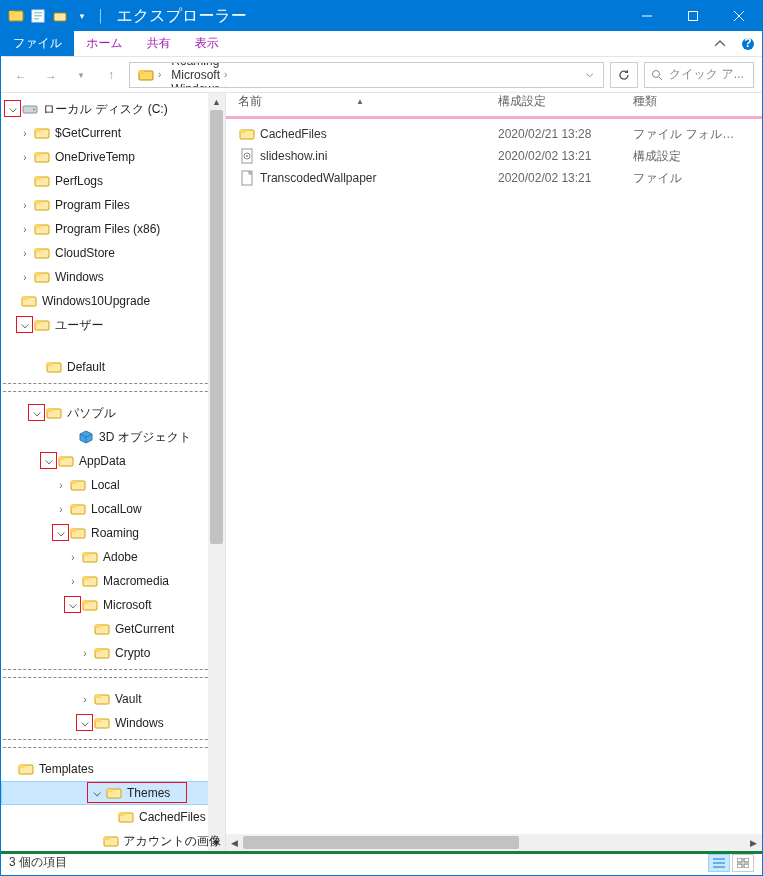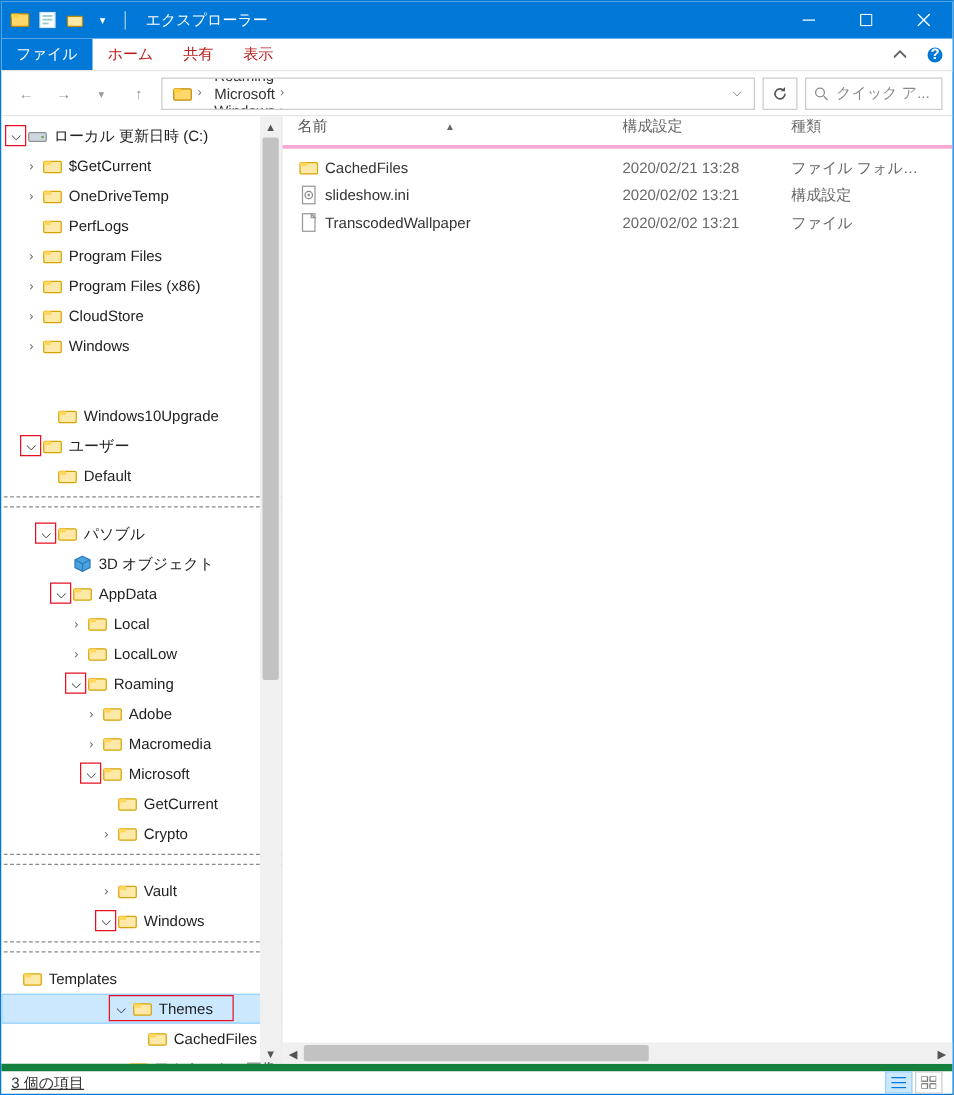--- a/index.html
+++ b/index.html
@@ -2,26 +2,26 @@
 <html><head>
 <meta charset="utf-8">
 <style>
   * { box-sizing: border-box; font-family: "Yu Gothic UI", "Meiryo UI", "Segoe UI", sans-serif; font-size: 12px; }
   body { margin: 0; background: #fff; width: 763px; height: 876px; border: 1px solid #0078d7; display: flex; flex-direction: column; overflow: hidden; }
   
   .titlebar { background: #0078d7; height: 30px; display: flex; align-items: center; color: #fff; }
   .titlebar .qat { display: flex; align-items: center; gap: 4px; padding: 0 6px; }
   .qat-icon { width: 18px; height: 18px; display: inline-flex; align-items: center; justify-content: center; }
   .titlebar .sep { color: #fff; opacity: .7; margin: 0 2px; }
-  .titlebar .title { margin-left: 6px; font-size: 12px; }
+  .titlebar .title { margin-left: 6px; font-size: 16px; }
   .titlebar .winbtns { margin-left: auto; display: flex; }
   .winbtn { width: 46px; height: 30px; display: flex; align-items: center; justify-content: center; }
   
   .ribbon { background: #fff; height: 26px; display: flex; align-items: stretch; border-bottom: 1px solid #e5e5e5; }
-  .tab { padding: 0 12px; display: flex; align-items: center; color: #b91c1c; }
+  .tab { padding: 0 12px; display: flex; align-items: center; color: #a21caf; }
   .tab.file { background: #0078d7; color: #fff; }
   .ribbon .spacer { flex: 1; }
   .ribbon .collapse, .ribbon .help { width: 28px; display: flex; align-items: center; justify-content: center; color: #0078d7; }
   
   .navrow { height: 36px; display: flex; align-items: center; gap: 6px; padding: 0 8px; border-bottom: 1px solid #e5e5e5; }
   .navbtn { width: 24px; height: 24px; display: flex; align-items: center; justify-content: center; color: #999; }
   .addressbar { flex: 1; height: 26px; border: 1px solid #ccc; display: flex; align-items: center; padding: 0 4px; gap: 2px; overflow: hidden; }
   .addressbar .crumb { display: flex; align-items: center; gap: 4px; padding: 0 4px; white-space: nowrap; color: #333; }
   .addressbar .chev { color: #777; font-size: 10px; }
   .addressbar .dropdown { margin-left: auto; color: #555; padding: 0 6px; }
@@ -60,21 +60,21 @@
   .list .lrow .c { padding: 0 6px; overflow: hidden; text-overflow: ellipsis; white-space: nowrap; color: #333; }
   .list .lrow .ic { width: 18px; height: 18px; display: inline-flex; align-items: center; justify-content: center; margin-right: 4px; }
   .col-name { width: 260px; display: flex; align-items: center; }
   .col-date { width: 135px; color: #666 !important; }
   .col-type { width: 120px; color: #666 !important; }
   .list .hscroll { position: absolute; left: 0; right: 0; bottom: 0; height: 17px; background: #f0f0f0; display: flex; align-items: center; }
   .list .hscroll .arrow { width: 17px; height: 100%; display: flex; align-items: center; justify-content: center; color: #555; font-size: 9px; }
   .list .hscroll .track { flex: 1; height: 100%; position: relative; }
   .list .hscroll .thumb { position: absolute; top: 2px; bottom: 2px; left: 0; width: 55%; background: #c2c2c2; border-radius: 2px; }
   
-  .status { height: 24px; border-top: 6px solid #15803d; display: flex; align-items: flex-end; padding: 0 8px; font-size: 12px; color: #333; text-decoration: underline; }
+  .status { height: 24px; border-top: 3px solid #15803d; display: flex; align-items: flex-start; padding: 0 8px; font-size: 12px; color: #333; }
   .status .viewbtns { margin-left: auto; display: flex; gap: 2px; }
   .status .vbtn { width: 22px; height: 18px; border: 1px solid #ccc; display: flex; align-items: center; justify-content: center; color: #555; }
   .status .vbtn.active { background: #cce8ff; border-color: #99d1ff; color: #0078d7; }
   svg { display: block; }
 </style>
 </head>
 <body>
 
 <div class="titlebar">
   <div class="qat">
@@ -191,21 +191,21 @@
         <div class="row" style="padding-left: 4px;">
           <div class="hl"></div>
           <span class="tw" style="color: rgb(17, 17, 17);">⌵</span>
           <div class="redbox" style="left: 3px; top: 3px; width: 17px; height: 17px;"></div>
           <span class="ic">
             <svg width="16" height="16" viewBox="0 0 16 16">
               <rect x="1" y="5" width="14" height="7" rx="1" fill="#cfd6dc" stroke="#8a9199"></rect>
               <circle cx="12" cy="8.5" r="1" fill="#6aa84f"></circle>
             </svg>
           </span>
-          <span class="lbl">ローカル 更新日時 (C:)</span>
+          <span class="lbl">ローカル ディスク (C:)</span>
         </div>
         <div class="row" style="padding-left: 16px;">
           <div class="hl"></div>
           <span class="tw">›</span>
           <span class="ic">
             <svg width="16" height="16" viewBox="0 0 16 16">
               <rect x="1" y="4" width="14" height="9" rx="1" fill="#ffe9a8" stroke="#d6a400"></rect>
               <rect x="1" y="4" width="6" height="3" rx="1" fill="#ffd75e"></rect>
             </svg>
           </span>
@@ -270,21 +270,21 @@
           <div class="hl"></div>
           <span class="tw">›</span>
           <span class="ic">
             <svg width="16" height="16" viewBox="0 0 16 16">
               <rect x="1" y="4" width="14" height="9" rx="1" fill="#ffe9a8" stroke="#d6a400"></rect>
               <rect x="1" y="4" width="6" height="3" rx="1" fill="#ffd75e"></rect>
             </svg>
           </span>
           <span class="lbl">Windows</span>
         </div>
-        <div class="row" style="padding-left: 28px; margin-top: 32px;">
+        <div class="row" style="padding-left: 3px;">
           <div class="hl"></div>
           <span class="tw hidden"></span>
           <span class="ic">
             <svg width="16" height="16" viewBox="0 0 16 16">
               <rect x="1" y="4" width="14" height="9" rx="1" fill="#ffe9a8" stroke="#d6a400"></rect>
               <rect x="1" y="4" width="6" height="3" rx="1" fill="#ffd75e"></rect>
             </svg>
           </span>
           <span class="lbl">Windows10Upgrade</span>
         </div>
@@ -293,21 +293,21 @@
           <span class="tw" style="color: rgb(17, 17, 17);">⌵</span>
           <div class="redbox" style="left: 15px; top: 3px; width: 17px; height: 17px;"></div>
           <span class="ic">
             <svg width="16" height="16" viewBox="0 0 16 16">
               <rect x="1" y="4" width="14" height="9" rx="1" fill="#ffe9a8" stroke="#d6a400"></rect>
               <rect x="1" y="4" width="6" height="3" rx="1" fill="#ffd75e"></rect>
             </svg>
           </span>
           <span class="lbl">ユーザー</span>
         </div>
-        <div class="row" style="padding-left: 28px;">
+        <div class="row" style="padding-left: 28px; margin-top: 18px;">
           <div class="hl"></div>
           <span class="tw hidden"></span>
           <span class="ic">
             <svg width="16" height="16" viewBox="0 0 16 16">
               <rect x="1" y="4" width="14" height="9" rx="1" fill="#ffe9a8" stroke="#d6a400"></rect>
               <rect x="1" y="4" width="6" height="3" rx="1" fill="#ffd75e"></rect>
             </svg>
           </span>
           <span class="lbl">Default</span>
         </div>
@@ -317,21 +317,21 @@
           <span class="tw" style="color: rgb(17, 17, 17);">⌵</span>
           <div class="redbox" style="left: 27px; top: 3px; width: 17px; height: 17px;"></div>
           <span class="ic">
             <svg width="16" height="16" viewBox="0 0 16 16">
               <rect x="1" y="4" width="14" height="9" rx="1" fill="#ffe9a8" stroke="#d6a400"></rect>
               <rect x="1" y="4" width="6" height="3" rx="1" fill="#ffd75e"></rect>
             </svg>
           </span>
           <span class="lbl">パソブル</span>
         </div>
-        <div class="row" style="padding-left: 40px;">
+        <div class="row" style="padding-left: 60px;">
           <div class="hl"></div>
           <span class="tw hidden"></span>
           <span class="ic">
             <svg width="16" height="16" viewBox="0 0 16 16">
               <polygon points="8,2 14,5 14,11 8,14 2,11 2,5" fill="#4aa3df" stroke="#2b7bbf"></polygon>
               <polyline points="2,5 8,8 14,5" fill="none" stroke="#2b7bbf"></polyline>
               <line x1="8" y1="8" x2="8" y2="14" stroke="#2b7bbf"></line>
             </svg>
           </span>
           <span class="lbl">3D オブジェクト</span>

